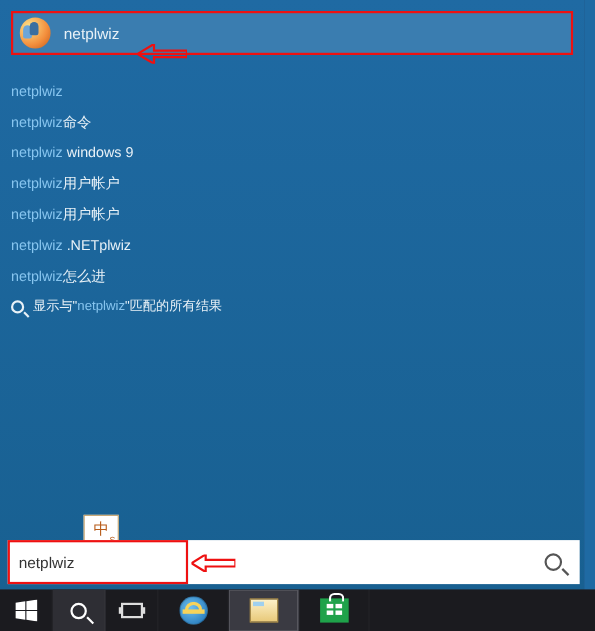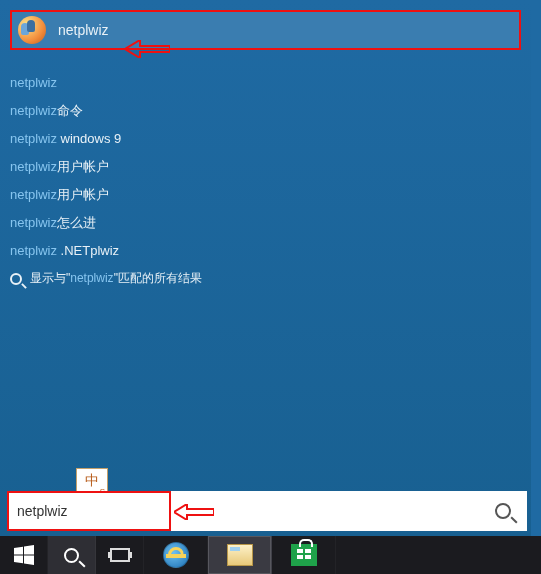--- a/index.html
+++ b/index.html
@@ -73,22 +73,22 @@
     </div>
     <span class="label">netplwiz</span>
   </div>
 
   <div class="suggestions">
       <a class="sug"><span class="kw">netplwiz</span><span></span></a>
       <a class="sug"><span class="kw">netplwiz</span><span>命令</span></a>
       <a class="sug"><span class="kw">netplwiz</span><span> windows 9</span></a>
       <a class="sug"><span class="kw">netplwiz</span><span>用户帐户</span></a>
       <a class="sug"><span class="kw">netplwiz</span><span>用户帐户</span></a>
+      <a class="sug"><span class="kw">netplwiz</span><span> .NETplwiz</span></a>
       <a class="sug"><span class="kw">netplwiz</span><span>怎么进</span></a>
-      <a class="sug"><span class="kw">netplwiz</span><span> .NETplwiz</span></a>
     </div>
 
   <div class="show-all">
     <span class="mag-small"></span>
     <span class="show-all-text">
       <span>显示与"</span><span class="kw">netplwiz</span><span>"匹配的所有结果</span>
     </span>
   </div>
 </div>
 

